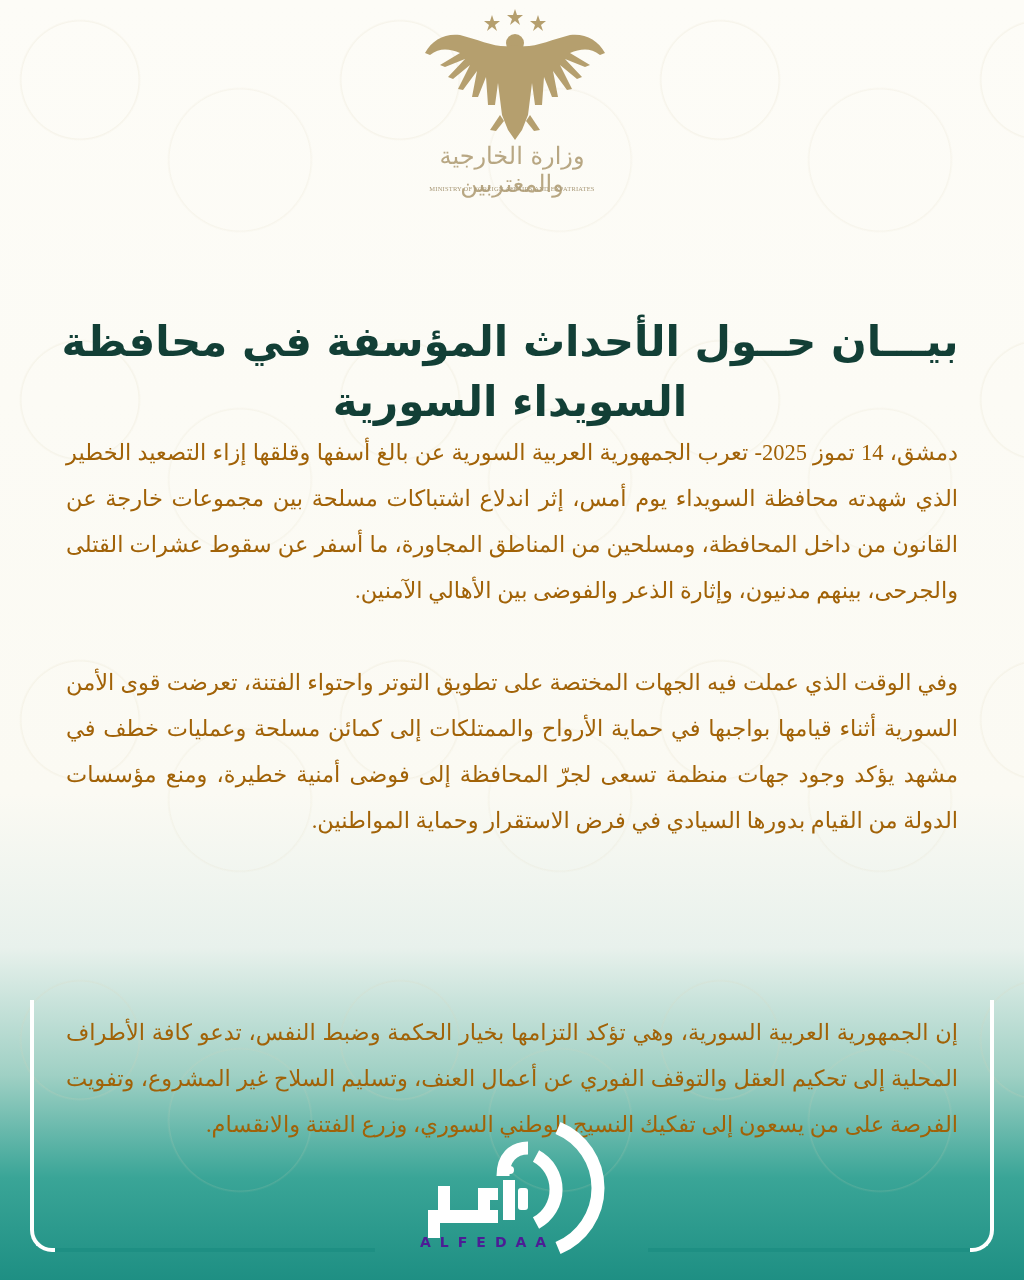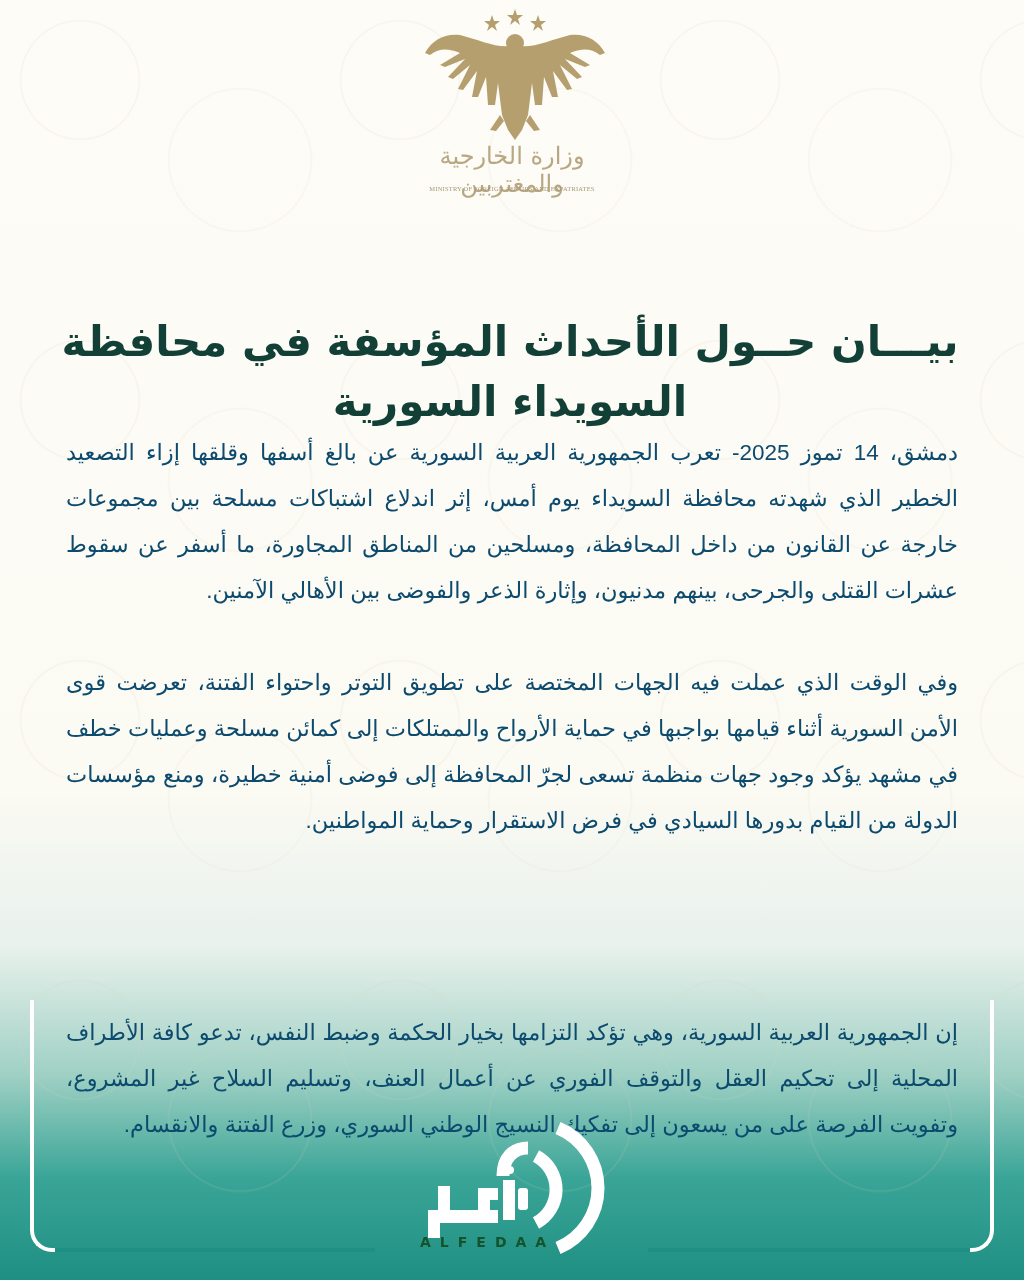--- a/index.html
+++ b/index.html
@@ -42,33 +42,33 @@
     }
     .title {
       position: absolute; left: 60px; top: 312px; width: 900px;
       direction: rtl; text-align: center;
       font-family: "DejaVu Sans", sans-serif; font-weight: bold;
       font-size: 42px; color: #123f36; line-height: 60px; letter-spacing: -0.5px;
     }
     .body-text {
       position: absolute; left: 66px; width: 892px;
       direction: rtl; text-align: justify; text-align-last: right;
-      font-family: Liberation Sans, sans-serif;
-      font-size: 22.5px; line-height: 46px; color: #0c4a6e;
+      font-family: Liberation Serif, serif;
+      font-size: 22.5px; line-height: 46px; color: #a16207;
     }
     .p1 { top: 430px; }
     .p2 { top: 660px; }
     .p3 { top: 1010px; }
     .logo {
       position: absolute; left: 418px; top: 1118px; width: 190px; height: 140px;
     }
     .logo-text {
       position: absolute; left: 420px; top: 1234px; width: 140px;
       font-family: "DejaVu Sans", sans-serif; font-size: 14px; font-weight: bold;
-      letter-spacing: 9px; color: #14532d;
+      letter-spacing: 9px; color: #4c1d95;
     }
   </style>
 </head>
 <body>
 
 <div class="pattern"></div>
 
 <div class="frame-side-left"></div>
 <div class="frame-side-right"></div>
 <div class="frame-bottom-left" style="background:#1e8f83;"></div>

